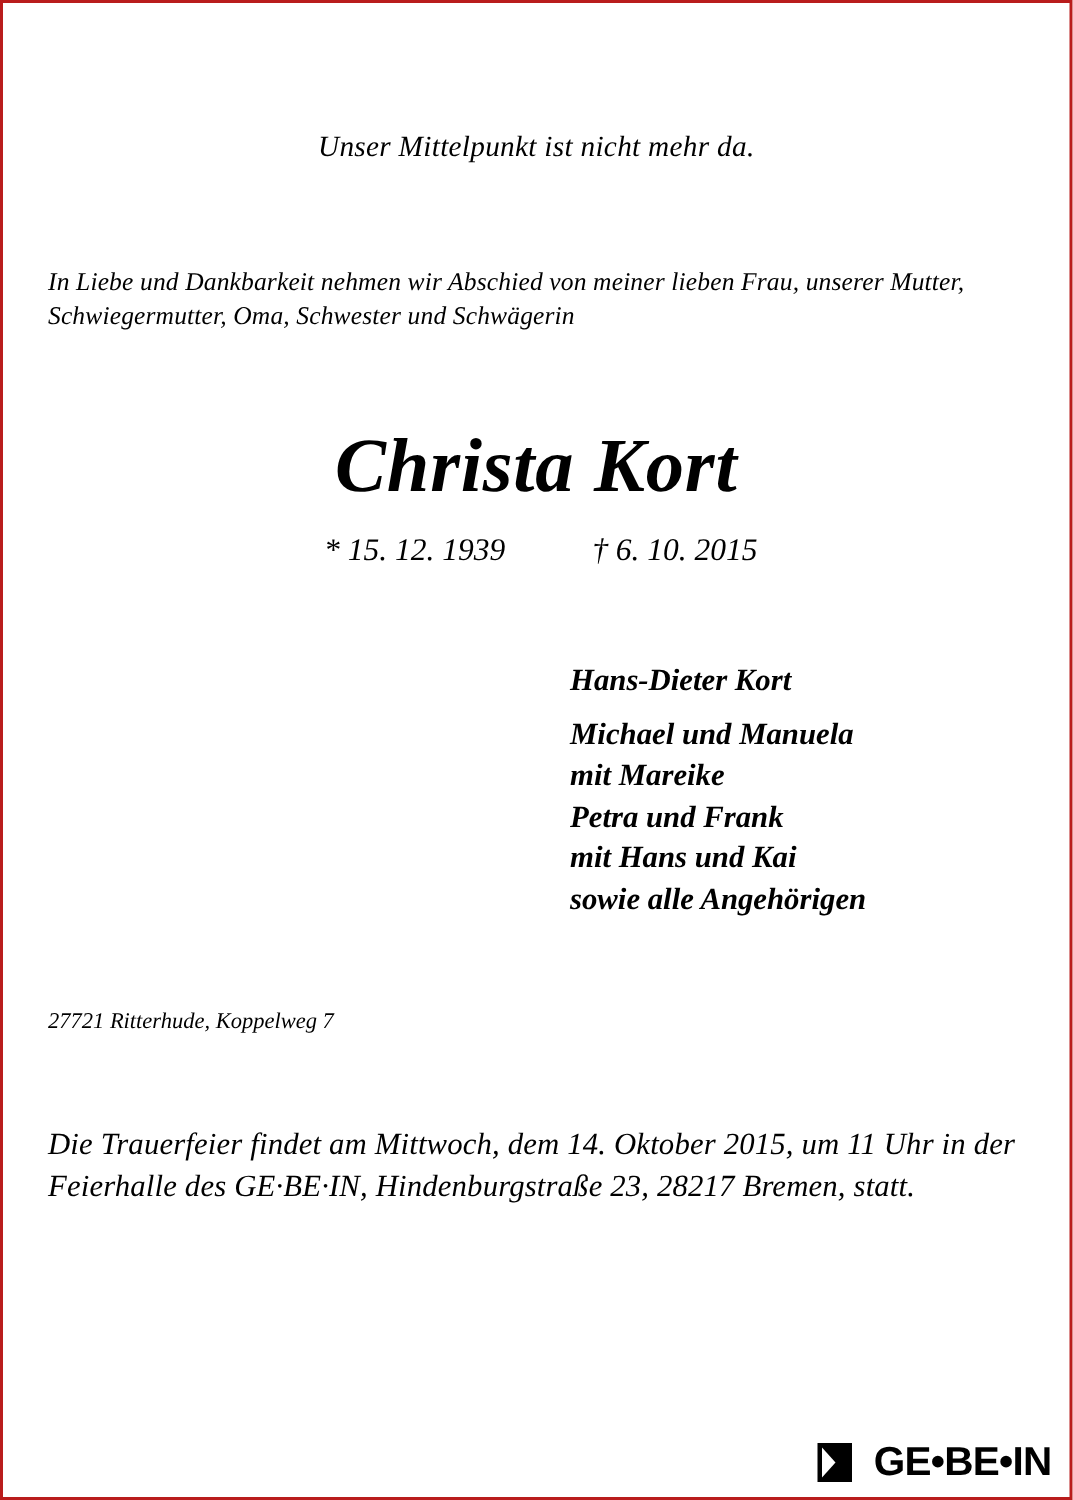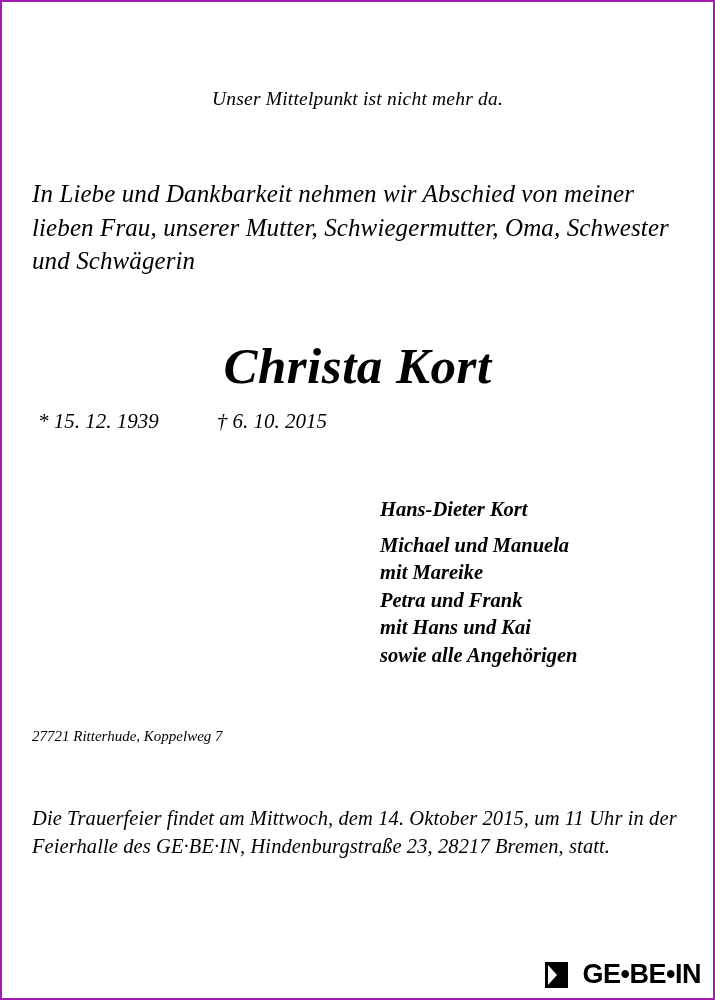--- a/index.html
+++ b/index.html
@@ -12,62 +12,62 @@
     height: 1000px;
     font-family: "Liberation Serif", serif;
     color: #000000;
     overflow: hidden;
   }
   .notice {
     position: relative;
     box-sizing: border-box;
     width: 715px;
     height: 1000px;
-    border: 2px solid #a21caf;
+    border: 2px solid #b91c1c;
     padding: 0;
     background: #ffffff;
   }
   .inner {
     position: absolute;
     left: 30px;
     right: 30px;
     top: 0;
     bottom: 0;
   }
   .motto {
     text-align: center;
     font-style: italic;
     font-size: 19.5px;
     line-height: 1.3;
     margin-top: 84px;
     letter-spacing: 0.2px;
   }
   .intro {
     font-style: italic;
-    font-size: 25px;
+    font-size: 17px;
     line-height: 1.34;
     margin-top: 66px;
     text-align: left;
     letter-spacing: 0.1px;
   }
   .deceased-name {
     text-align: center;
     font-weight: bold;
     font-style: italic;
     font-size: 51px;
     line-height: 1.05;
     margin-top: 62px;
     letter-spacing: 0.5px;
   }
   .dates {
     margin-top: 16px;
     font-style: italic;
     font-size: 21px;
     display: flex;
-    justify-content: flex-start;
+    justify-content: center;
     gap: 58px;
     padding-left: 6px;
   }
   .dates span { white-space: nowrap; }
   .survivors {
     margin-top: 62px;
     padding-left: 348px;
     font-style: italic;
     font-weight: bold;
     font-size: 20.5px;

